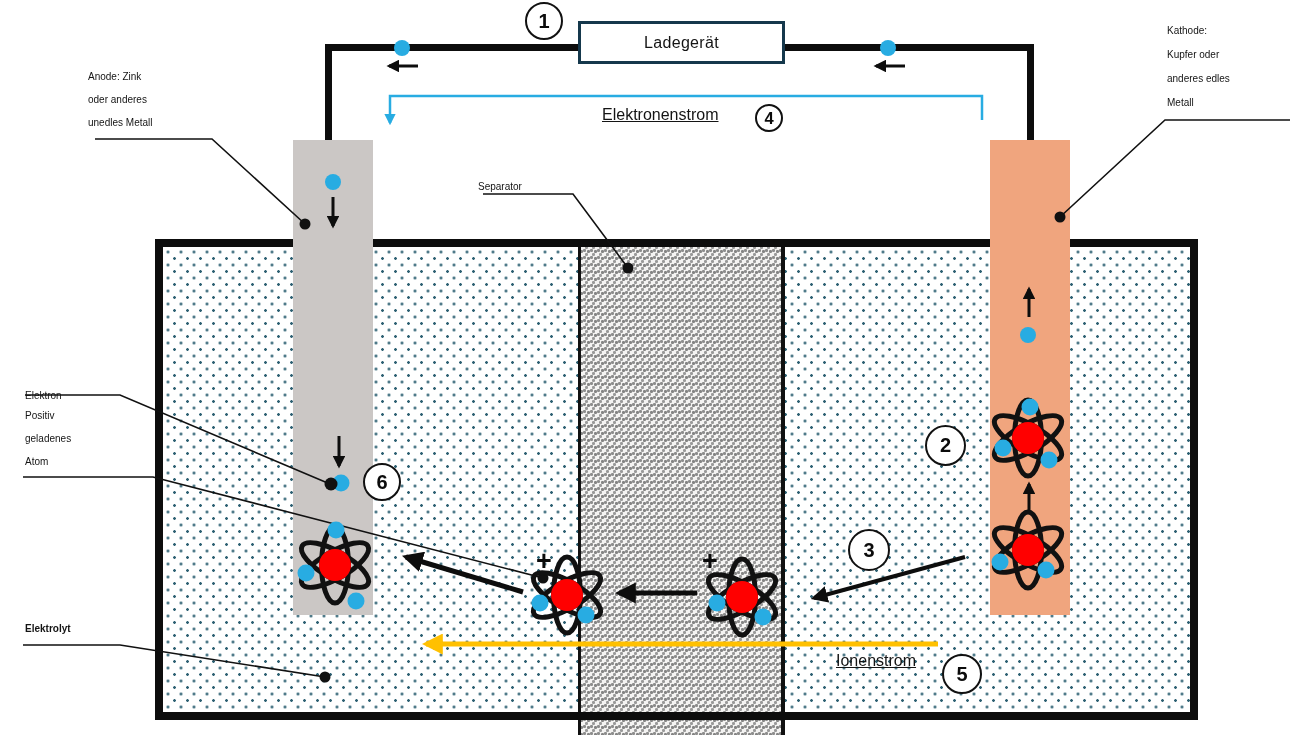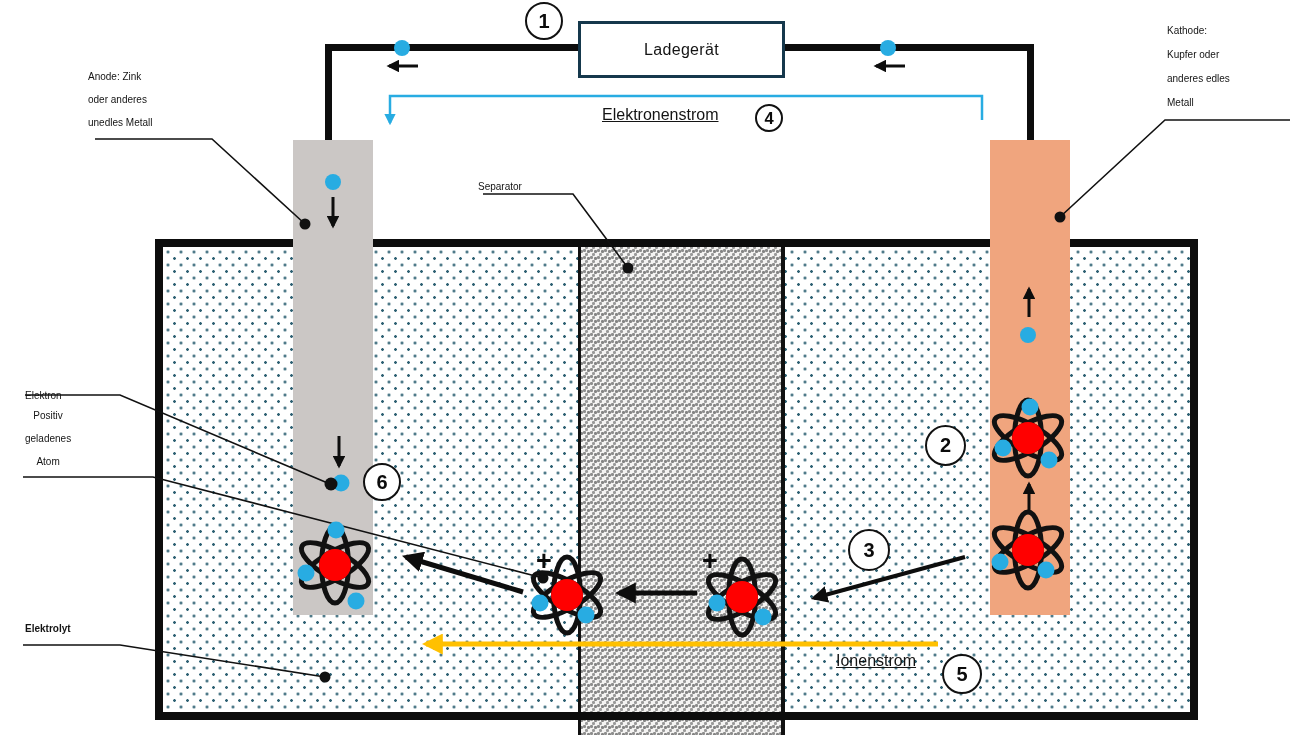--- a/index.html
+++ b/index.html
@@ -14,21 +14,21 @@
   }
   html,body{margin:0;padding:0;background:#fff;}
   .canvas{
     position:relative;width:1304px;height:738px;background:#fff;overflow:hidden;
     font-family:"Liberation Sans",sans-serif;color:#141414;
   }
   
   .wire{position:absolute;background:var(--wire-black);z-index:2;}
   
   .charger{
-    position:absolute;left:578px;top:21px;width:207px;height:57px;box-sizing:border-box;
+    position:absolute;left:578px;top:21px;width:207px;height:43px;box-sizing:border-box;
     border:3px solid var(--charger-navy);background:#fff;z-index:5;
     display:flex;align-items:center;justify-content:center;
     font-size:16px;letter-spacing:.3px;
   }
   
   .container-fill{
     position:absolute;left:155px;top:239px;width:1043px;height:481px;z-index:1;
     background-color:#fff;
     background-image:
       radial-gradient(var(--dot-teal) 1.1px, transparent 1.6px),
@@ -202,21 +202,21 @@
 
   <div class="lbl" style="left:88px;top:65px;">Anode: Zink
 oder anderes
 unedles Metall</div>
   <div class="lbl" style="left:1167px;top:19px;line-height:24px;">Kathode:
 Kupfer oder
 anderes edles
 Metall</div>
   <div class="lbl" style="left:478px;top:175px;">Separator</div>
   <div class="lbl" style="left:25px;top:384px;">Elektron</div>
-  <div class="lbl" style="left:25px;top:404px;text-align:center;">Positiv
+  <div class="lbl" style="left:25px;top:404px;">Positiv
 geladenes
 Atom</div>
   <div class="lbl" style="left:25px;top:617px;font-weight:bold;">Elektrolyt</div>
   <div class="lbl big" style="left:602px;top:103px;">Elektronenstrom</div>
   <div class="lbl big" style="left:836px;top:649px;">Ionenstrom</div>
 
   <div class="stepc" style="left:525px;top:2px;width:38px;height:38px;">1</div>
   <div class="stepc" style="left:925px;top:425px;width:41px;height:41px;">2</div>
   <div class="stepc" style="left:848px;top:529px;width:42px;height:42px;">3</div>
   <div class="stepc" style="left:755px;top:104px;width:28px;height:28px;font-size:16.5px;">4</div>

